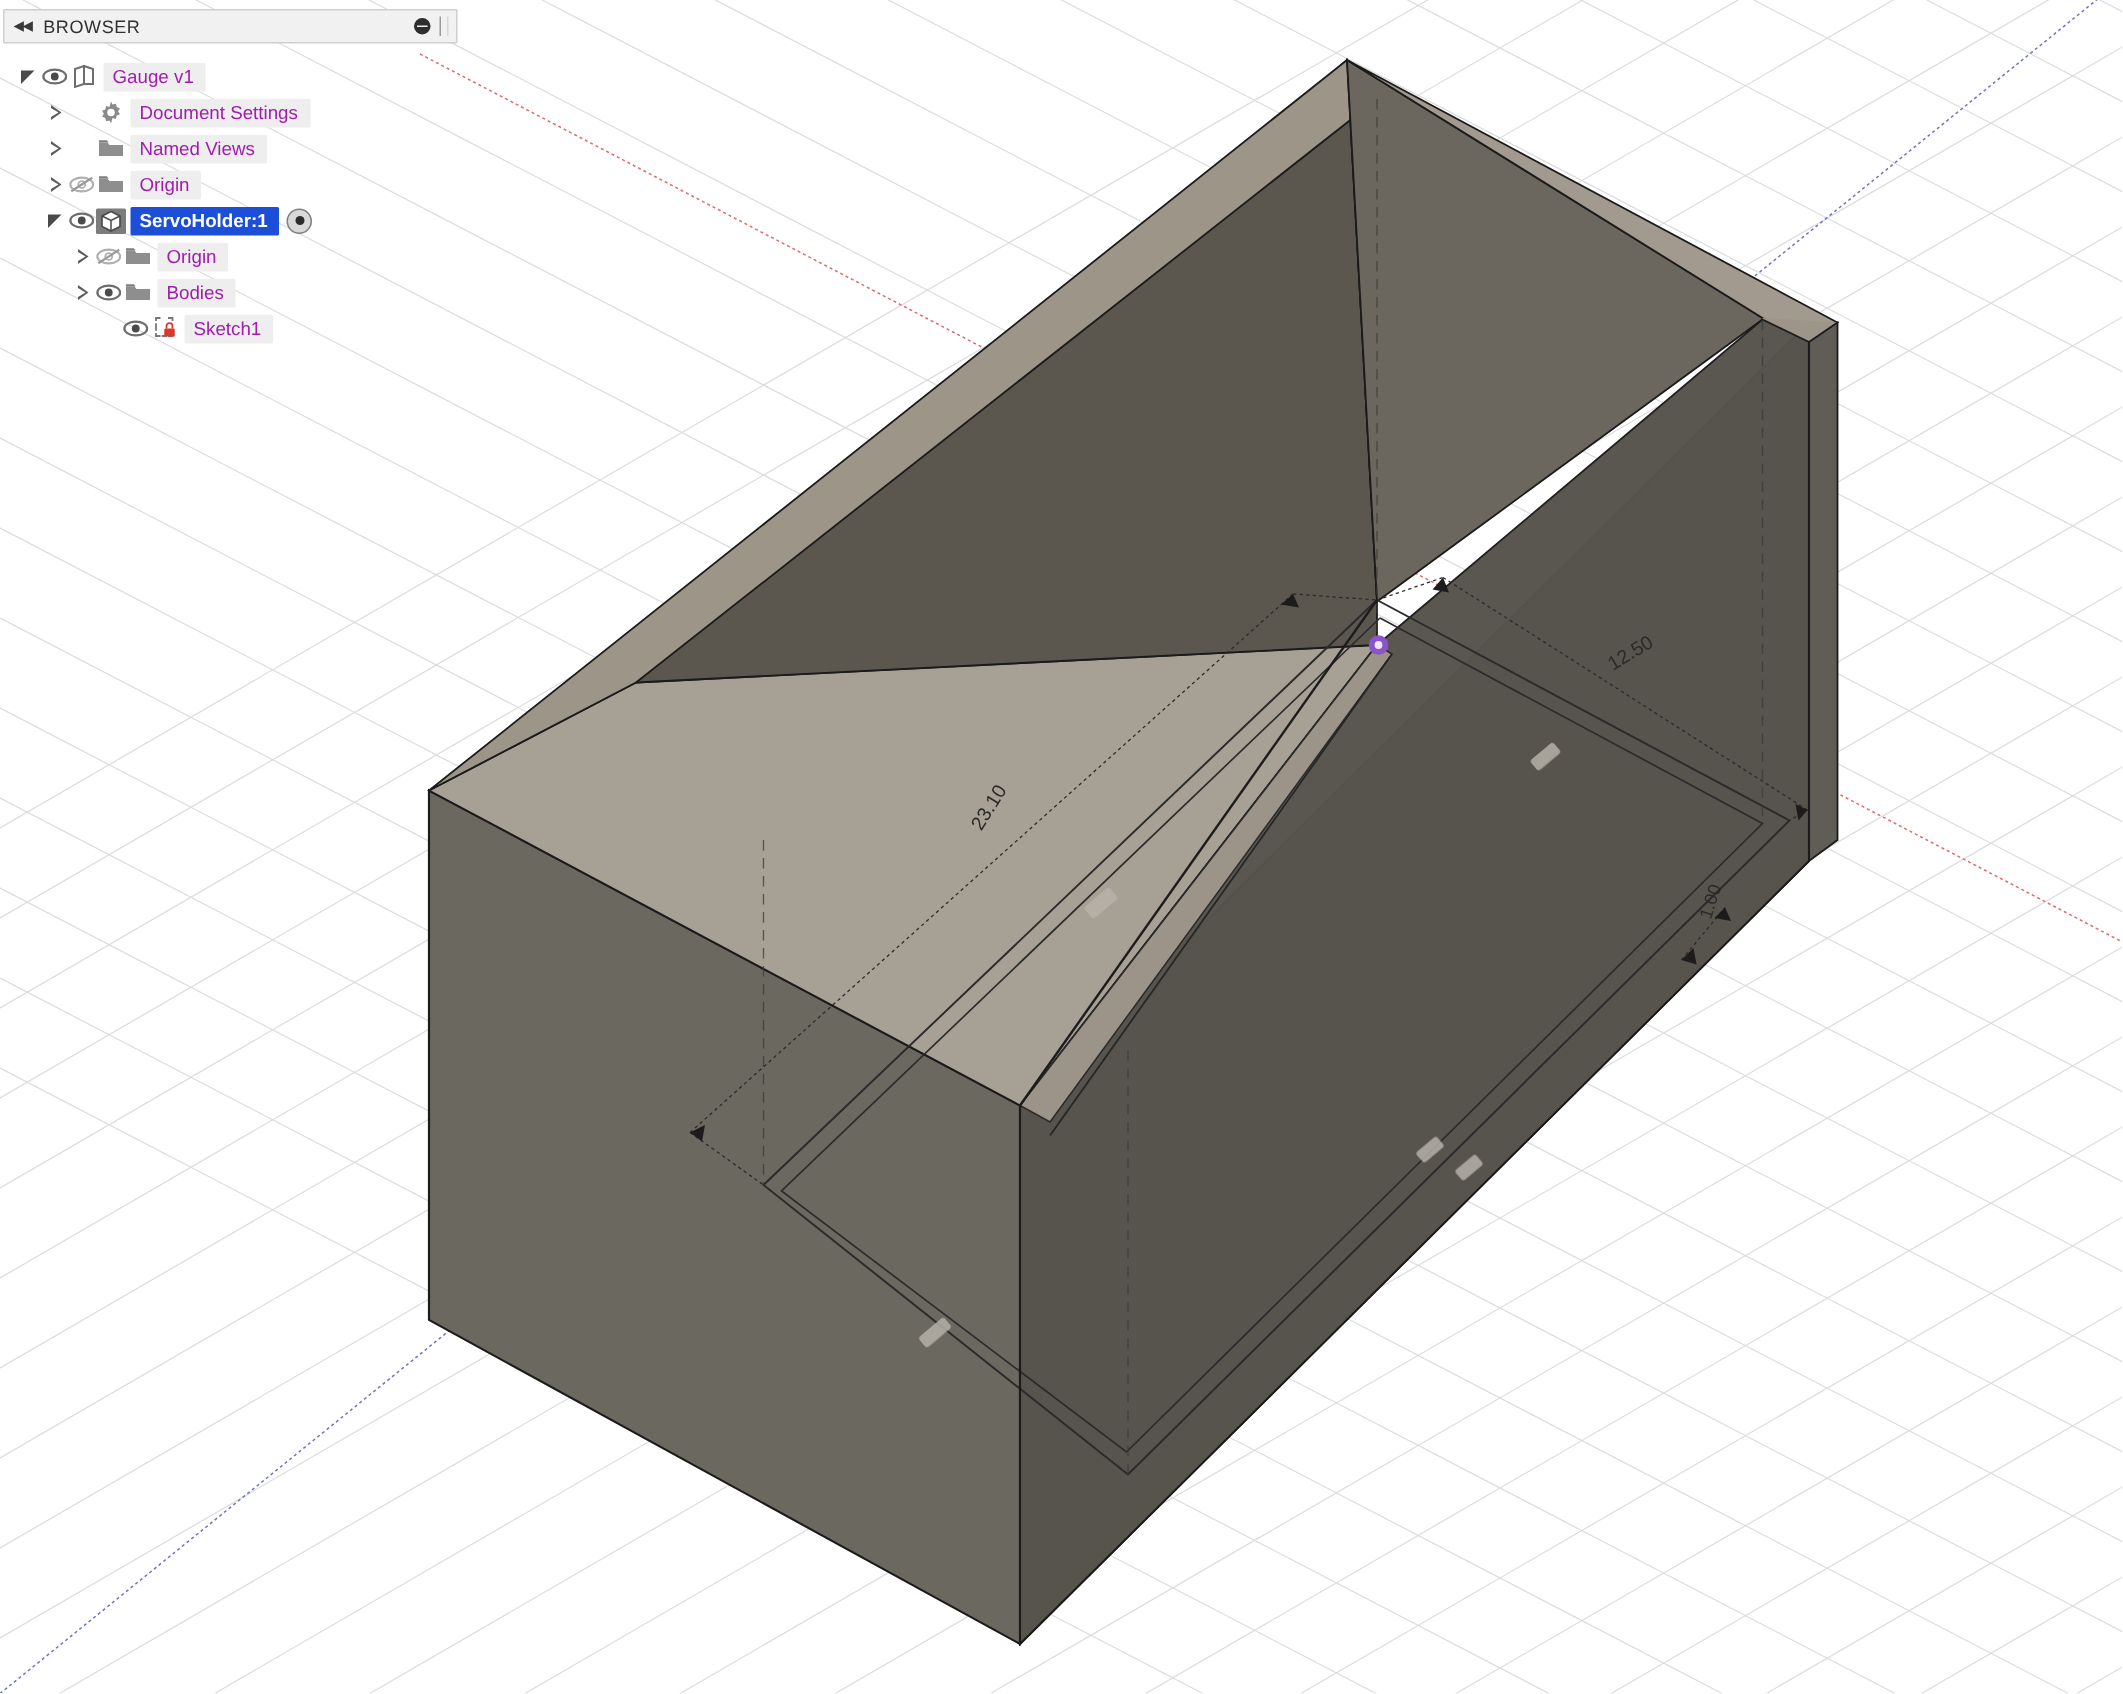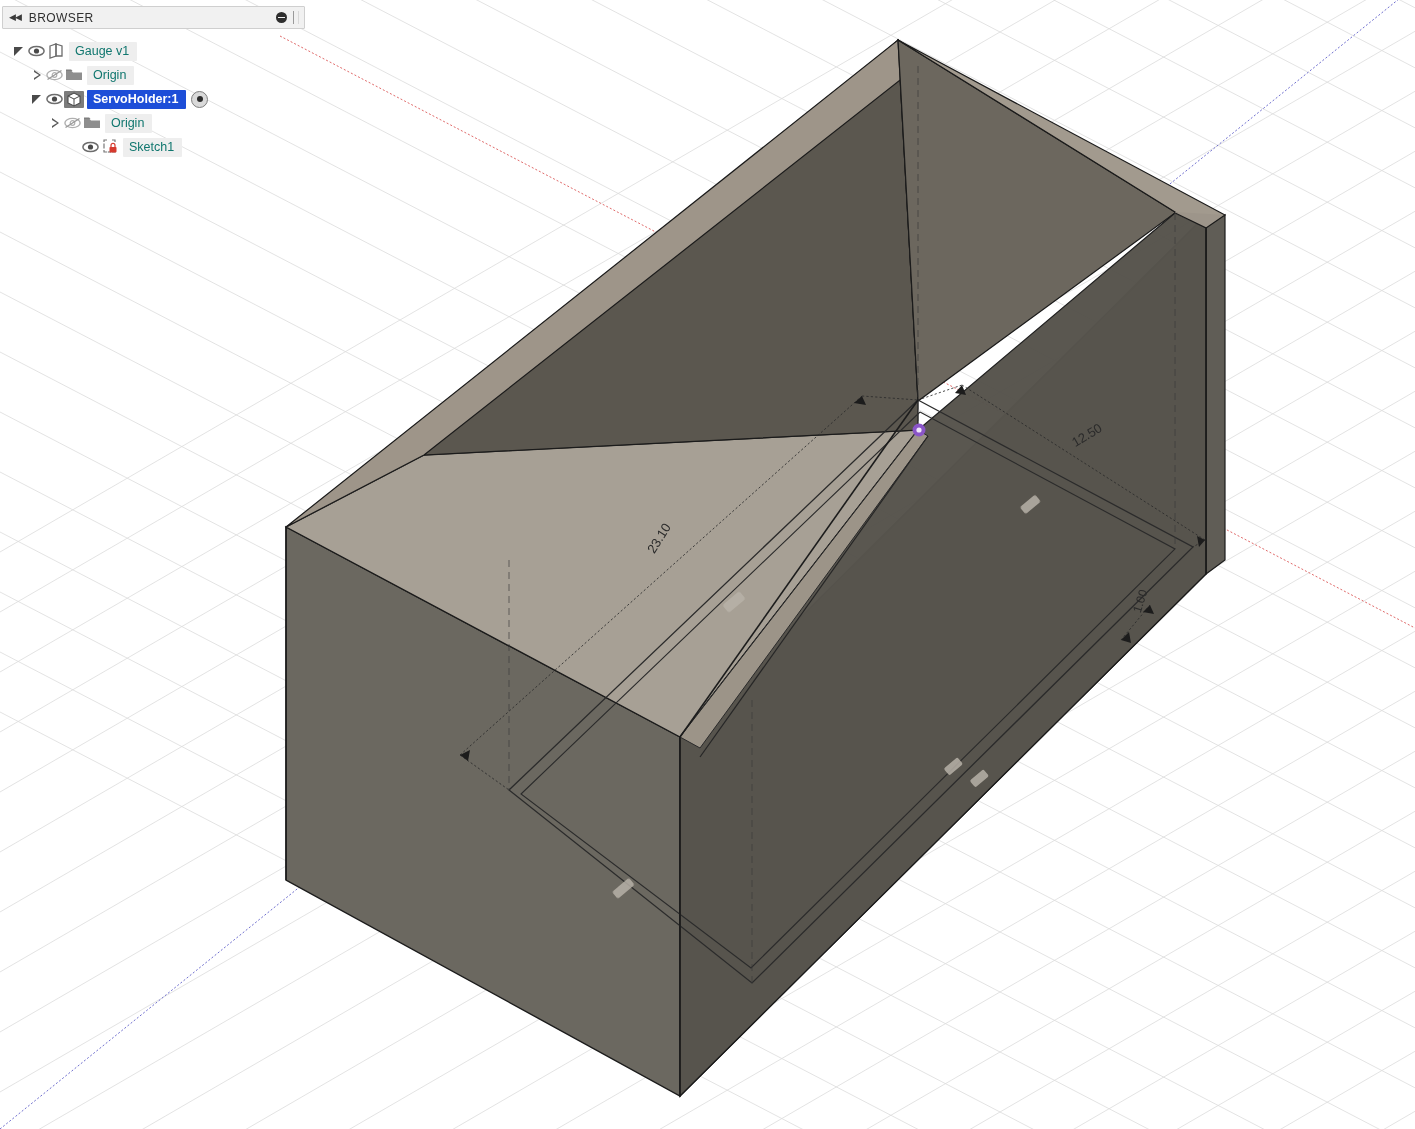--- a/index.html
+++ b/index.html
@@ -160,21 +160,21 @@
     flex: none;
     display: flex;
     align-items: center;
     justify-content: center;
     margin-right: 3px;
   }
   .node-icon svg { display: block; }
 
   .node-label {
     background: #eeeeee;
-    color: #0f766e;
+    color: #a21caf;
     font-size: 12.5px;
     padding: 2px 8px 3px 6px;
     border-radius: 1px;
     line-height: 14px;
   }
 
   .tree-row.selected .node-label {
     background: #1d4ed8;
     color: #ffffff;
     font-weight: bold;
@@ -408,20 +408,42 @@
           <span class="node-icon">
             <svg width="17" height="16" viewBox="0 0 17 16">
               <path d="M2 3 L8 1 L8 13 L2 15 Z" fill="none" stroke="#6d6d6d" stroke-width="1.3"></path>
               <path d="M8 1 L14 3 L14 13 L8 13 Z" fill="none" stroke="#6d6d6d" stroke-width="1.3"></path>
             </svg>
           </span>
           <span class="node-label">Gauge v1</span>
         </div>
         <div class="tree-row ind-1">
           <span class="twisty collapsed"></span>
+          <span class="eye"></span>
+          <span class="node-icon">
+            <svg width="16" height="16" viewBox="0 0 16 16">
+              <path fill="#8a8a8a" d="M8 0.6l1 2.1 2.3-.6.5 2.3 2.2.9-1.3 1.9 1.3 1.9-2.2.9-.5 2.3-2.3-.6L8 15.4l-1-2.1-2.3.6-.5-2.3-2.2-.9 1.3-1.9L2 6.9l2.2-.9.5-2.3 2.3.6z"></path>
+              <circle cx="8" cy="8" r="2.5" fill="#ffffff"></circle>
+            </svg>
+          </span>
+          <span class="node-label">Document Settings</span>
+        </div>
+        <div class="tree-row ind-1">
+          <span class="twisty collapsed"></span>
+          <span class="eye"></span>
+          <span class="node-icon">
+            <svg width="18" height="14" viewBox="0 0 18 14">
+              <path fill="#8e8e8e" d="M1 3h5.6l1.4 1.6H17V12H1z"></path>
+              <path fill="#7e7e7e" d="M1 1.5h5.2L7.5 3H1z"></path>
+            </svg>
+          </span>
+          <span class="node-label">Named Views</span>
+        </div>
+        <div class="tree-row ind-1">
+          <span class="twisty collapsed"></span>
           <span class="eye">
             <svg width="17" height="12" viewBox="0 0 17 12">
               <ellipse cx="8.5" cy="6" rx="7.6" ry="4.6" fill="none" stroke="#b0b0b0" stroke-width="1.4"></ellipse>
               <circle cx="8.5" cy="6" r="2.3" fill="none" stroke="#b0b0b0" stroke-width="1.2"></circle>
               <line x1="1.5" y1="10.5" x2="15.5" y2="1.5" stroke="#9a9a9a" stroke-width="1.4"></line>
             </svg>
           </span>
           <span class="node-icon">
             <svg width="18" height="14" viewBox="0 0 18 14">
               <path fill="#8e8e8e" d="M1 3h5.6l1.4 1.6H17V12H1z"></path>
@@ -457,20 +479,36 @@
             </svg>
           </span>
           <span class="node-icon">
             <svg width="18" height="14" viewBox="0 0 18 14">
               <path fill="#8e8e8e" d="M1 3h5.6l1.4 1.6H17V12H1z"></path>
               <path fill="#7e7e7e" d="M1 1.5h5.2L7.5 3H1z"></path>
             </svg>
           </span>
           <span class="node-label">Origin</span>
         </div>
+        <div class="tree-row ind-2">
+          <span class="twisty collapsed"></span>
+          <span class="eye">
+            <svg width="17" height="12" viewBox="0 0 17 12">
+              <ellipse cx="8.5" cy="6" rx="7.6" ry="4.6" fill="none" stroke="#6d6d6d" stroke-width="1.5"></ellipse>
+              <circle cx="8.5" cy="6" r="2.6" fill="#4a4a4a"></circle>
+            </svg>
+          </span>
+          <span class="node-icon">
+            <svg width="18" height="14" viewBox="0 0 18 14">
+              <path fill="#8e8e8e" d="M1 3h5.6l1.4 1.6H17V12H1z"></path>
+              <path fill="#7e7e7e" d="M1 1.5h5.2L7.5 3H1z"></path>
+            </svg>
+          </span>
+          <span class="node-label">Bodies</span>
+        </div>
         <div class="tree-row ind-3">
           <span class="twisty"></span>
           <span class="eye">
             <svg width="17" height="12" viewBox="0 0 17 12">
               <ellipse cx="8.5" cy="6" rx="7.6" ry="4.6" fill="none" stroke="#6d6d6d" stroke-width="1.5"></ellipse>
               <circle cx="8.5" cy="6" r="2.6" fill="#4a4a4a"></circle>
             </svg>
           </span>
           <span class="node-icon">
             <svg width="18" height="16" viewBox="0 0 18 16">

